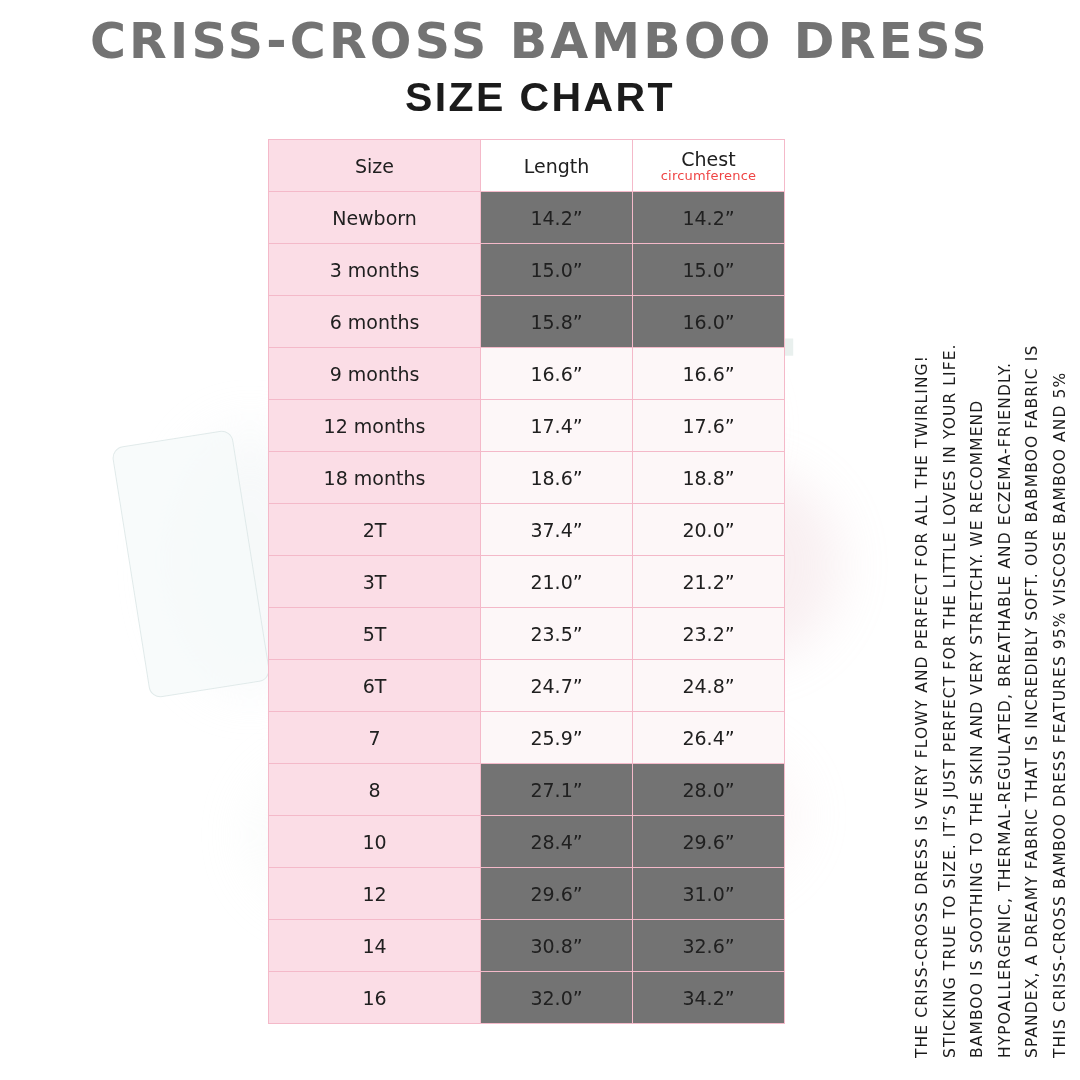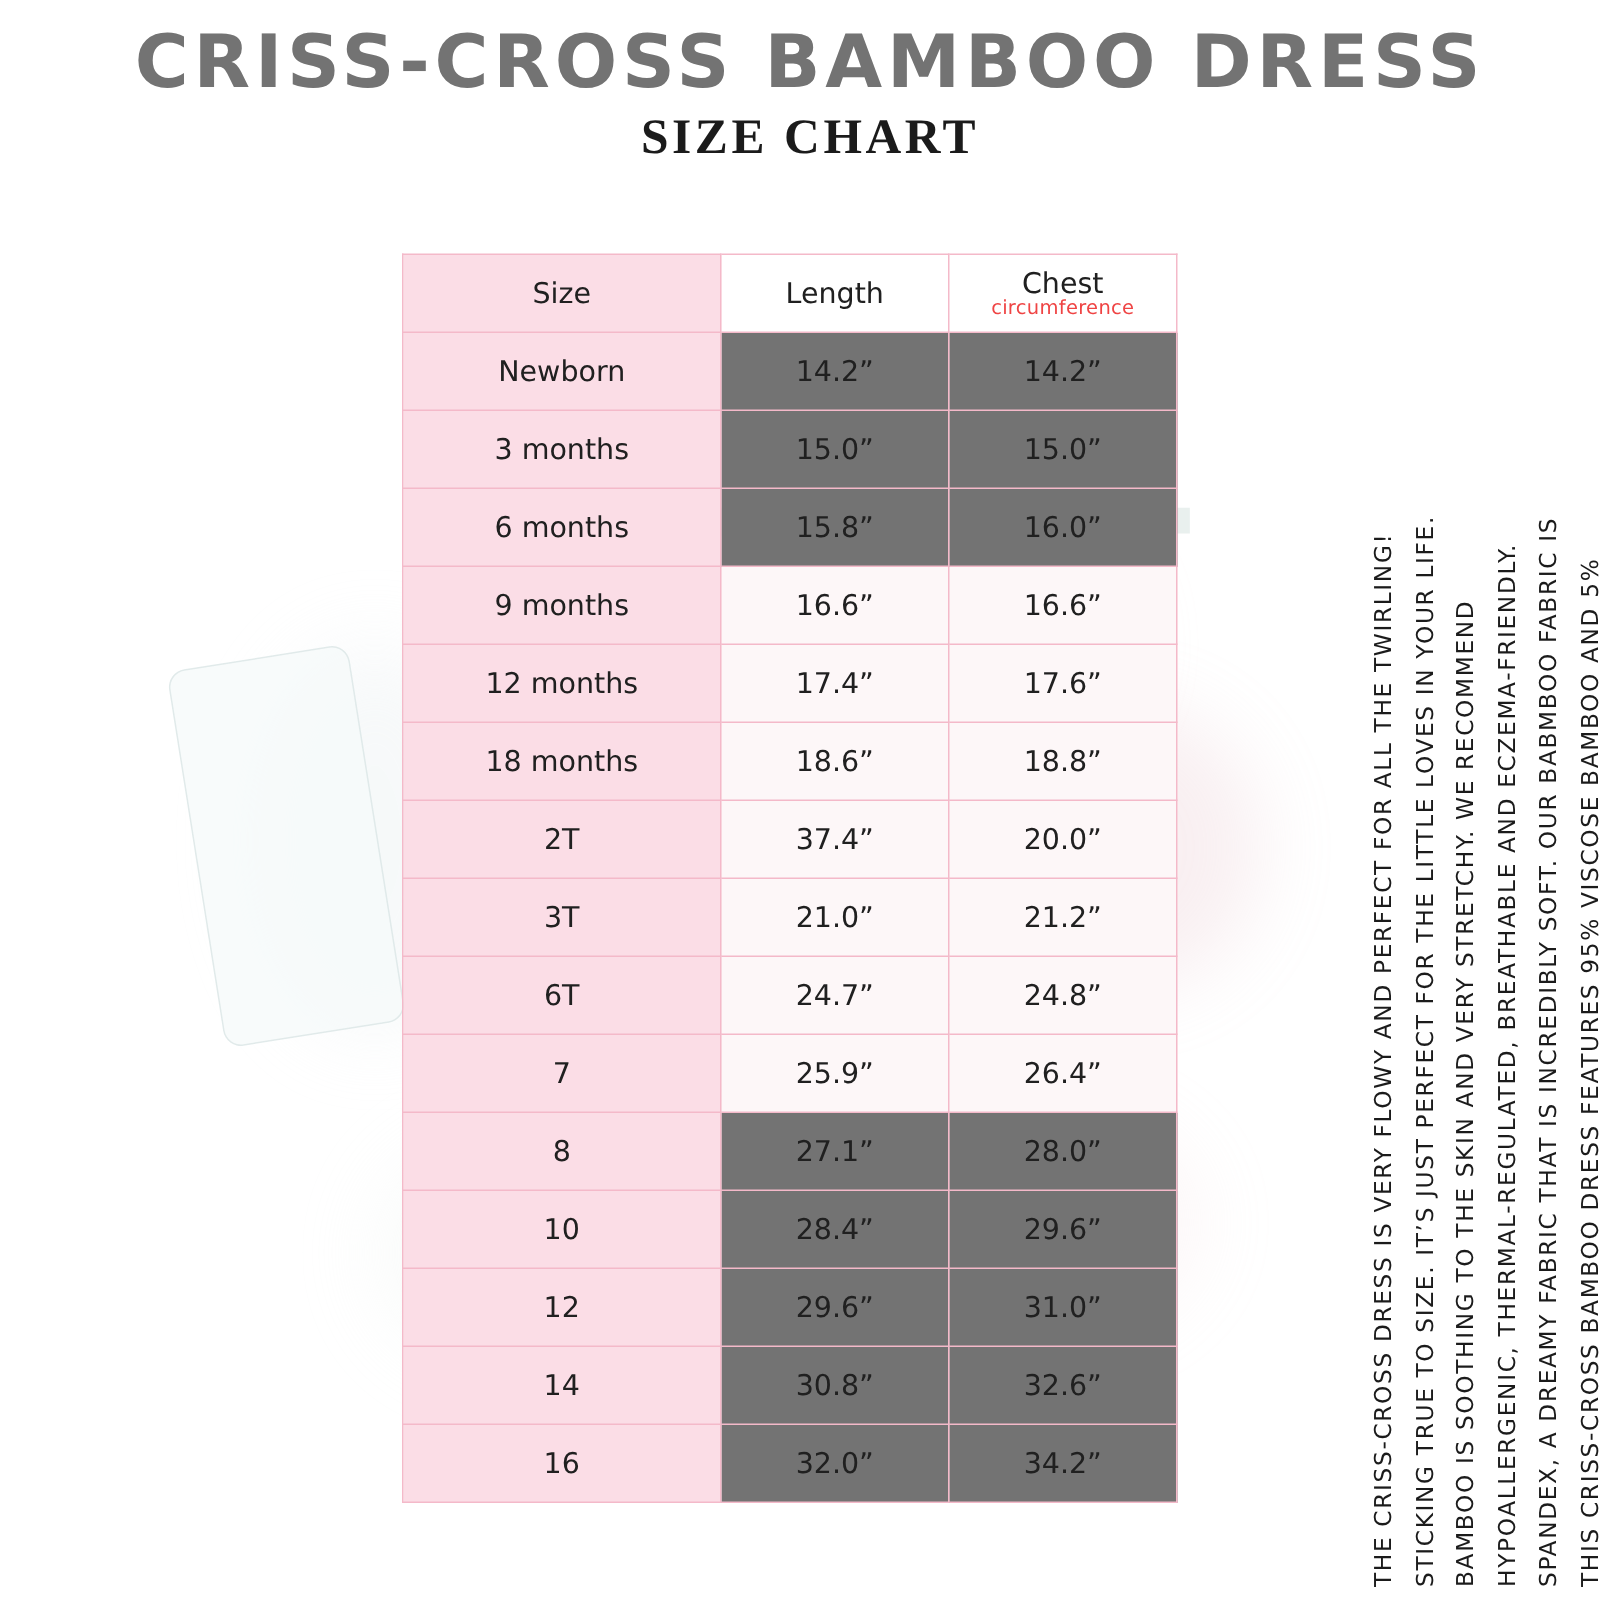--- a/index.html
+++ b/index.html
@@ -66,41 +66,40 @@
     font-family: "DejaVu Sans", sans-serif;
     font-size: 49px;
     font-weight: bold;
     letter-spacing: 3.2px;
     color: #737373;
     text-transform: uppercase;
     line-height: 1.05;
   }
   .subtitle {
     margin-top: 7px;
-    font-family: Liberation Serif, serif;
-    font-size: 33px;
+    font-family: Liberation Sans, sans-serif;
+    font-size: 41px;
     font-weight: bold;
     letter-spacing: 2.4px;
     color: #1b1b1b;
     text-transform: uppercase;
   }
 
   
   .table-wrap {
     position: absolute;
     left: 268px;
     top: 139px;
     width: 516px;
     z-index: 2;
   }
   table.size-chart {
     border-collapse: collapse;
     width: 100%;
     table-layout: fixed;
-    margin-top: 30px;
   }
   table.size-chart td, table.size-chart th {
     border: 1.5px solid #f4b9c9;
     text-align: center;
     font-family: "DejaVu Sans", sans-serif;
     font-size: 19px;
     color: #202020;
     height: 51px;
     padding: 0 4px;
     font-weight: normal;
@@ -228,20 +227,25 @@
         <td class="cell-size">2T</td>
         <td class="cell-val">37.4”</td>
         <td class="cell-val">20.0”</td>
       </tr>
       <tr class="row-alt">
         <td class="cell-size">3T</td>
         <td class="cell-val">21.0”</td>
         <td class="cell-val">21.2”</td>
       </tr>
       <tr class="row-alt">
+        <td class="cell-size">5T</td>
+        <td class="cell-val">23.5”</td>
+        <td class="cell-val">23.2”</td>
+      </tr>
+      <tr class="row-alt">
         <td class="cell-size">6T</td>
         <td class="cell-val">24.7”</td>
         <td class="cell-val">24.8”</td>
       </tr>
       <tr class="row-alt">
         <td class="cell-size">7</td>
         <td class="cell-val">25.9”</td>
         <td class="cell-val">26.4”</td>
       </tr>
       <tr>

